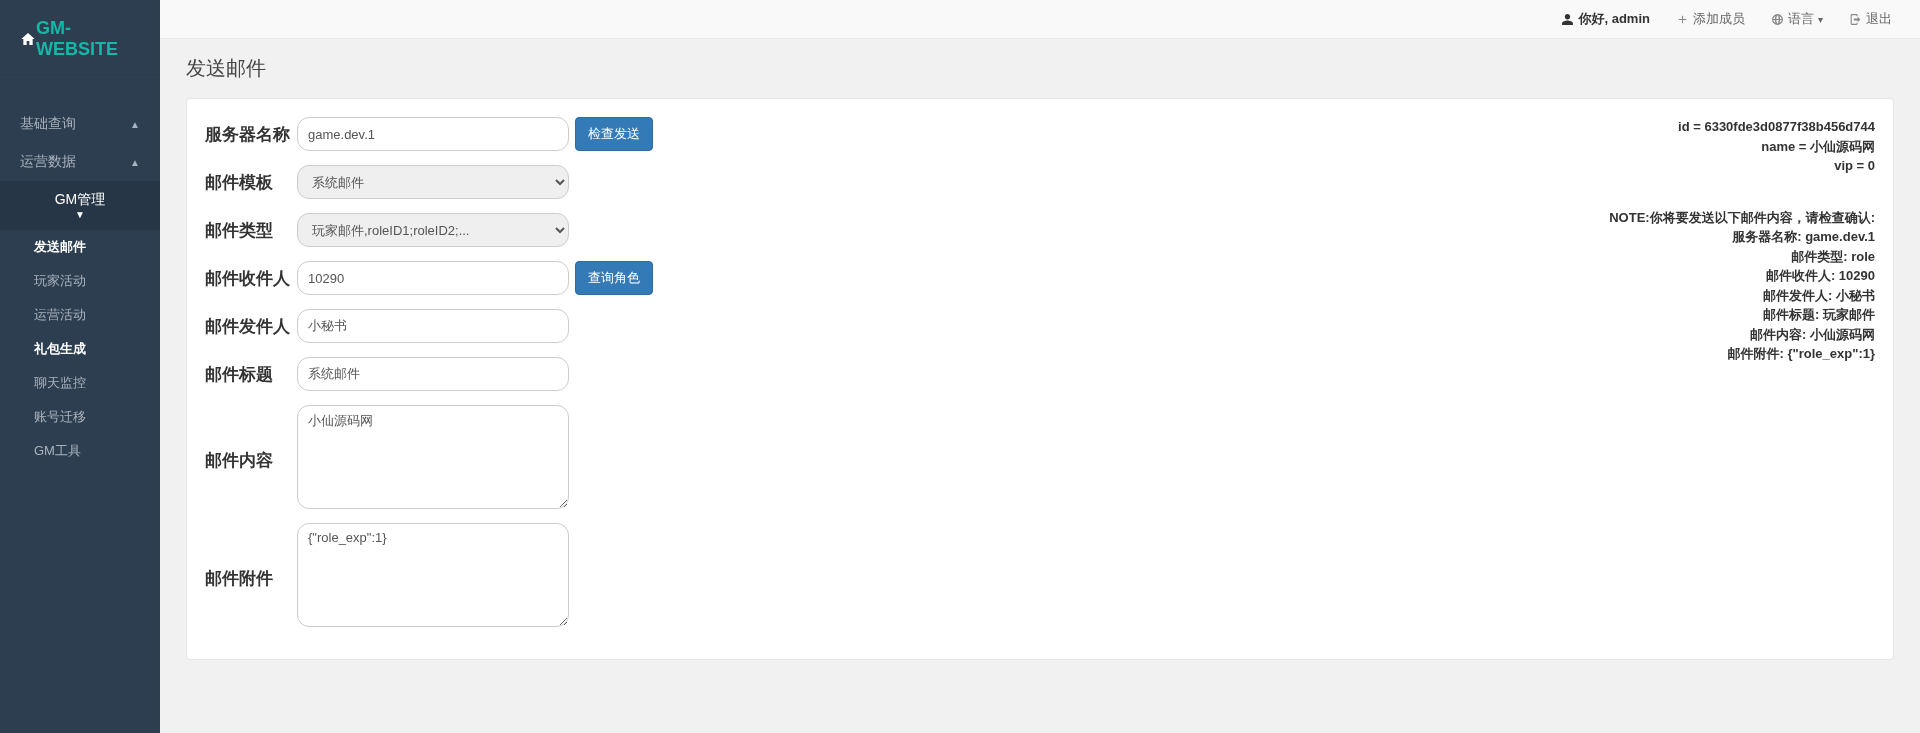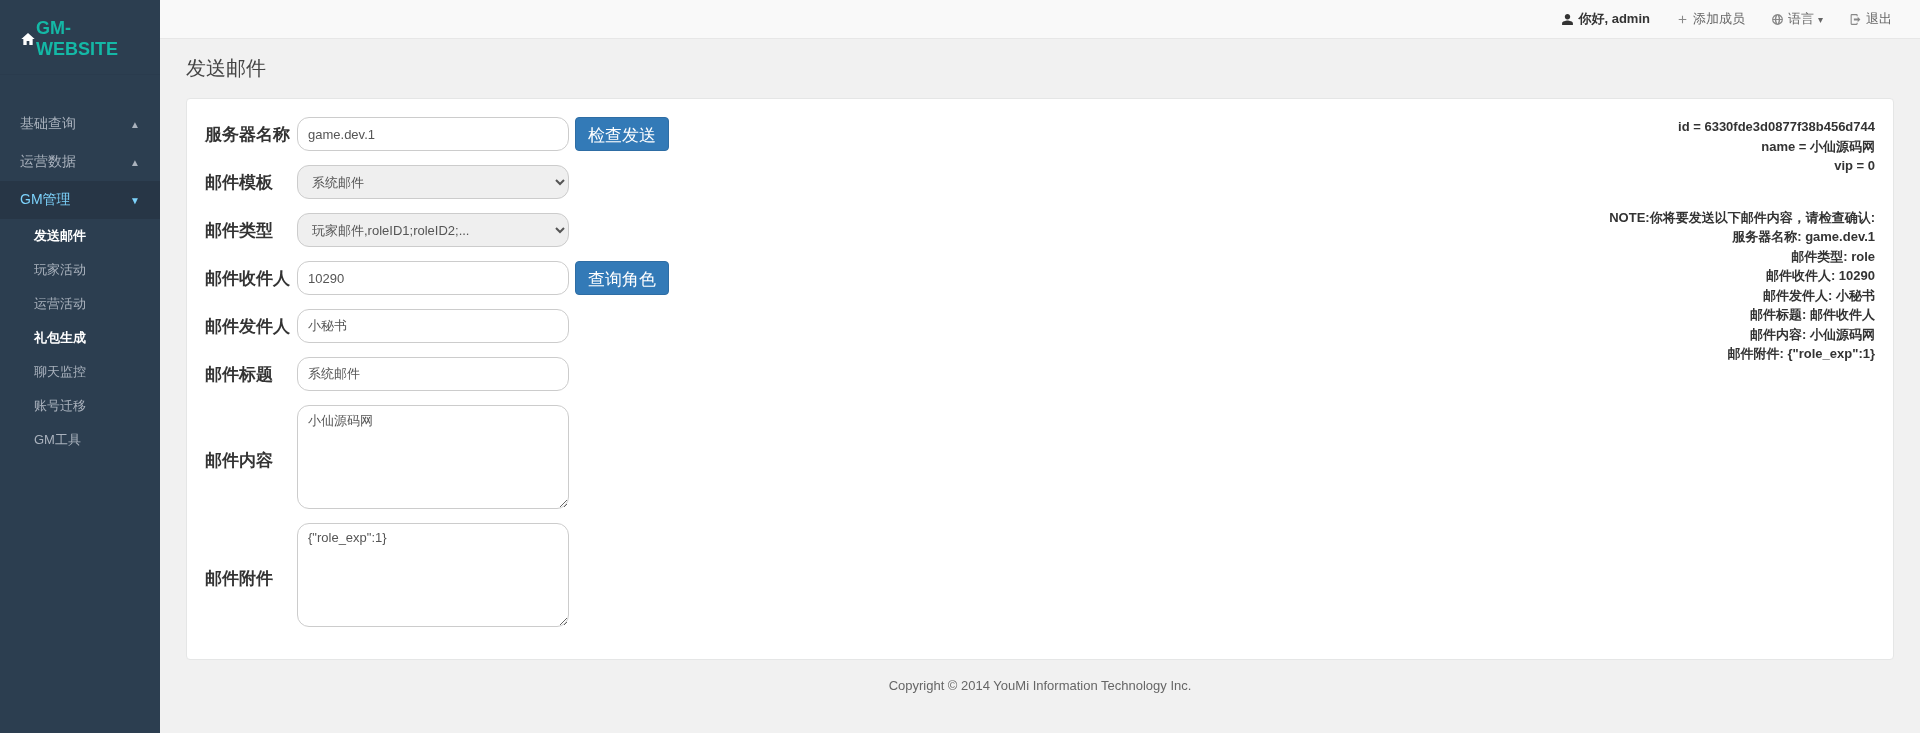--- a/index.html
+++ b/index.html
@@ -2,21 +2,21 @@
 <html><head>
 <meta charset="utf-8">
 <style>
 * { box-sizing: border-box; margin: 0; padding: 0; }
 body { font-family: "Helvetica Neue", Helvetica, Arial, sans-serif; font-size: 14px; color: #333; background: #f1f1f1; }
 .layout { display: flex; min-height: 733px; }
 .sidebar { width: 160px; background: #2c3e50; flex-shrink: 0; }
 .brand { color: #14b8a6; font-weight: bold; font-size: 18px; padding: 18px 20px 14px; display: flex; align-items: center; border-bottom: 1px solid #2a3b4d; margin-bottom: 30px; }
 .brand svg { width: 18px; height: 18px; fill: #fff; }
 .nav-group { color: #aab2bd; font-size: 14px; padding: 10px 20px; display: flex; justify-content: space-between; align-items: center; cursor: pointer; text-align: right; }
-.nav-group.active { background: #273646; color: #7dd3fc; }
+.nav-group.active { background: #273646; color: #ffffff; flex-direction: column; }
 .nav-sub { padding: 8px 8px 8px 34px; color: #aab2bd; font-size: 13px; cursor: pointer; }
 .nav-sub.bold { color: #fff; font-weight: bold; }
 .chev { font-size: 10px; }
 .main { flex: 1; display: flex; flex-direction: column; }
 .topbar { background: #f9f9f9; padding: 10px 28px; display: flex; justify-content: flex-end; gap: 26px; color: #777; font-size: 13px; border-bottom: 1px solid #e7e7e7; }
 .topbar-item { display: flex; align-items: center; gap: 4px; cursor: pointer; color: #666; }
 .topbar-item.bold { color: #333; font-weight: bold; }
 .topbar-item svg { width: 13px; height: 13px; fill: #888; }
 .content { padding: 16px 26px; flex: 1; }
 .page-title { font-size: 20px; font-weight: normal; color: #444; margin-bottom: 16px; }
@@ -26,21 +26,21 @@
 .info-col .spacer { height: 32px; }
 .form-row { display: flex; margin-bottom: 14px; align-items: flex-start; }
 .form-row label { width: 92px; font-weight: bold; font-size: 17px; color: #333; padding-top: 6px; }
 .input-text, .select, .textarea {
   border: 1px solid #ccc; border-radius: 12px; padding: 6px 10px;
   font-size: 13px; color: #555; font-family: inherit;
 }
 .input-text, .select { width: 272px; height: 34px; }
 .select { appearance: auto; }
 .textarea { width: 272px; height: 104px; resize: both; }
-.btn { background: #337ab7; color: #fff; border: 1px solid #2e6da4; border-radius: 4px; padding: 6px 12px; font-size: 17px; margin-left: 6px; cursor: pointer; height: 34px; }
+.btn { background: #337ab7; color: #fff; border: 1px solid #2e6da4; border-radius: 4px; padding: 6px 12px; font-size: 13px; margin-left: 6px; cursor: pointer; height: 34px; }
 .footer { text-align: center; color: #666; font-size: 13px; padding: 18px 0; }
 </style>
 </head>
 <body>
 
 <div class="layout">
   <aside class="sidebar">
     <div class="brand">
       <svg viewBox="0 0 24 24">
           <path d="M12 3l10 9h-3v9h-5v-6h-4v6H5v-9H2z"></path>
@@ -154,22 +154,21 @@
         <div class="info-col">
           <div>id = 6330fde3d0877f38b456d744</div>
           <div>name = 小仙源码网</div>
           <div>vip = 0</div>
           <div class="spacer"></div>
           <div>NOTE:你将要发送以下邮件内容，请检查确认:</div>
           <div>服务器名称: game.dev.1</div>
           <div>邮件类型: role</div>
           <div>邮件收件人: 10290</div>
           <div>邮件发件人: 小秘书</div>
-          <div>邮件标题: 邮件收件人</div>
+          <div>邮件标题: 玩家邮件</div>
           <div>邮件内容: 小仙源码网</div>
           <div>邮件附件: {"role_exp":1}</div>
         </div>
       </div>
 
-      <div class="footer">Copyright © 2014 YouMi Information Technology Inc.</div>
     </div>
   </div>
 </div>
 
 </body></html>

